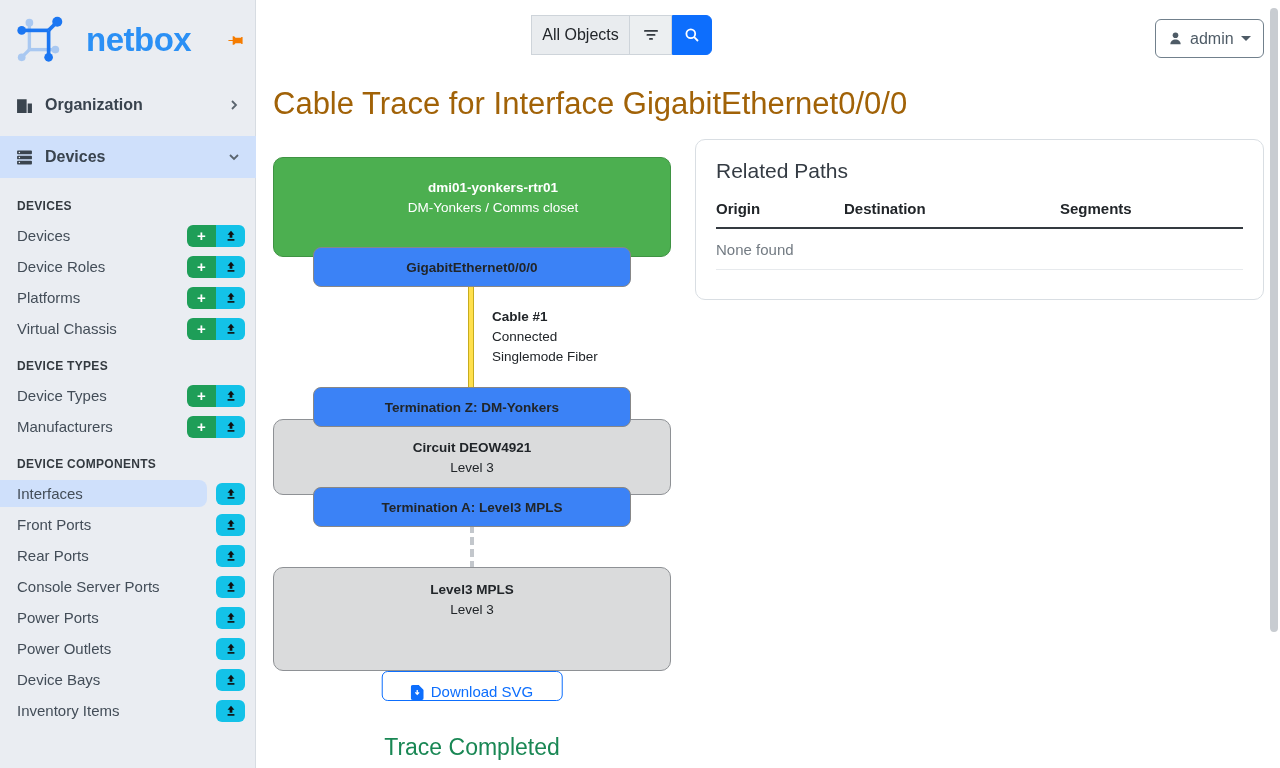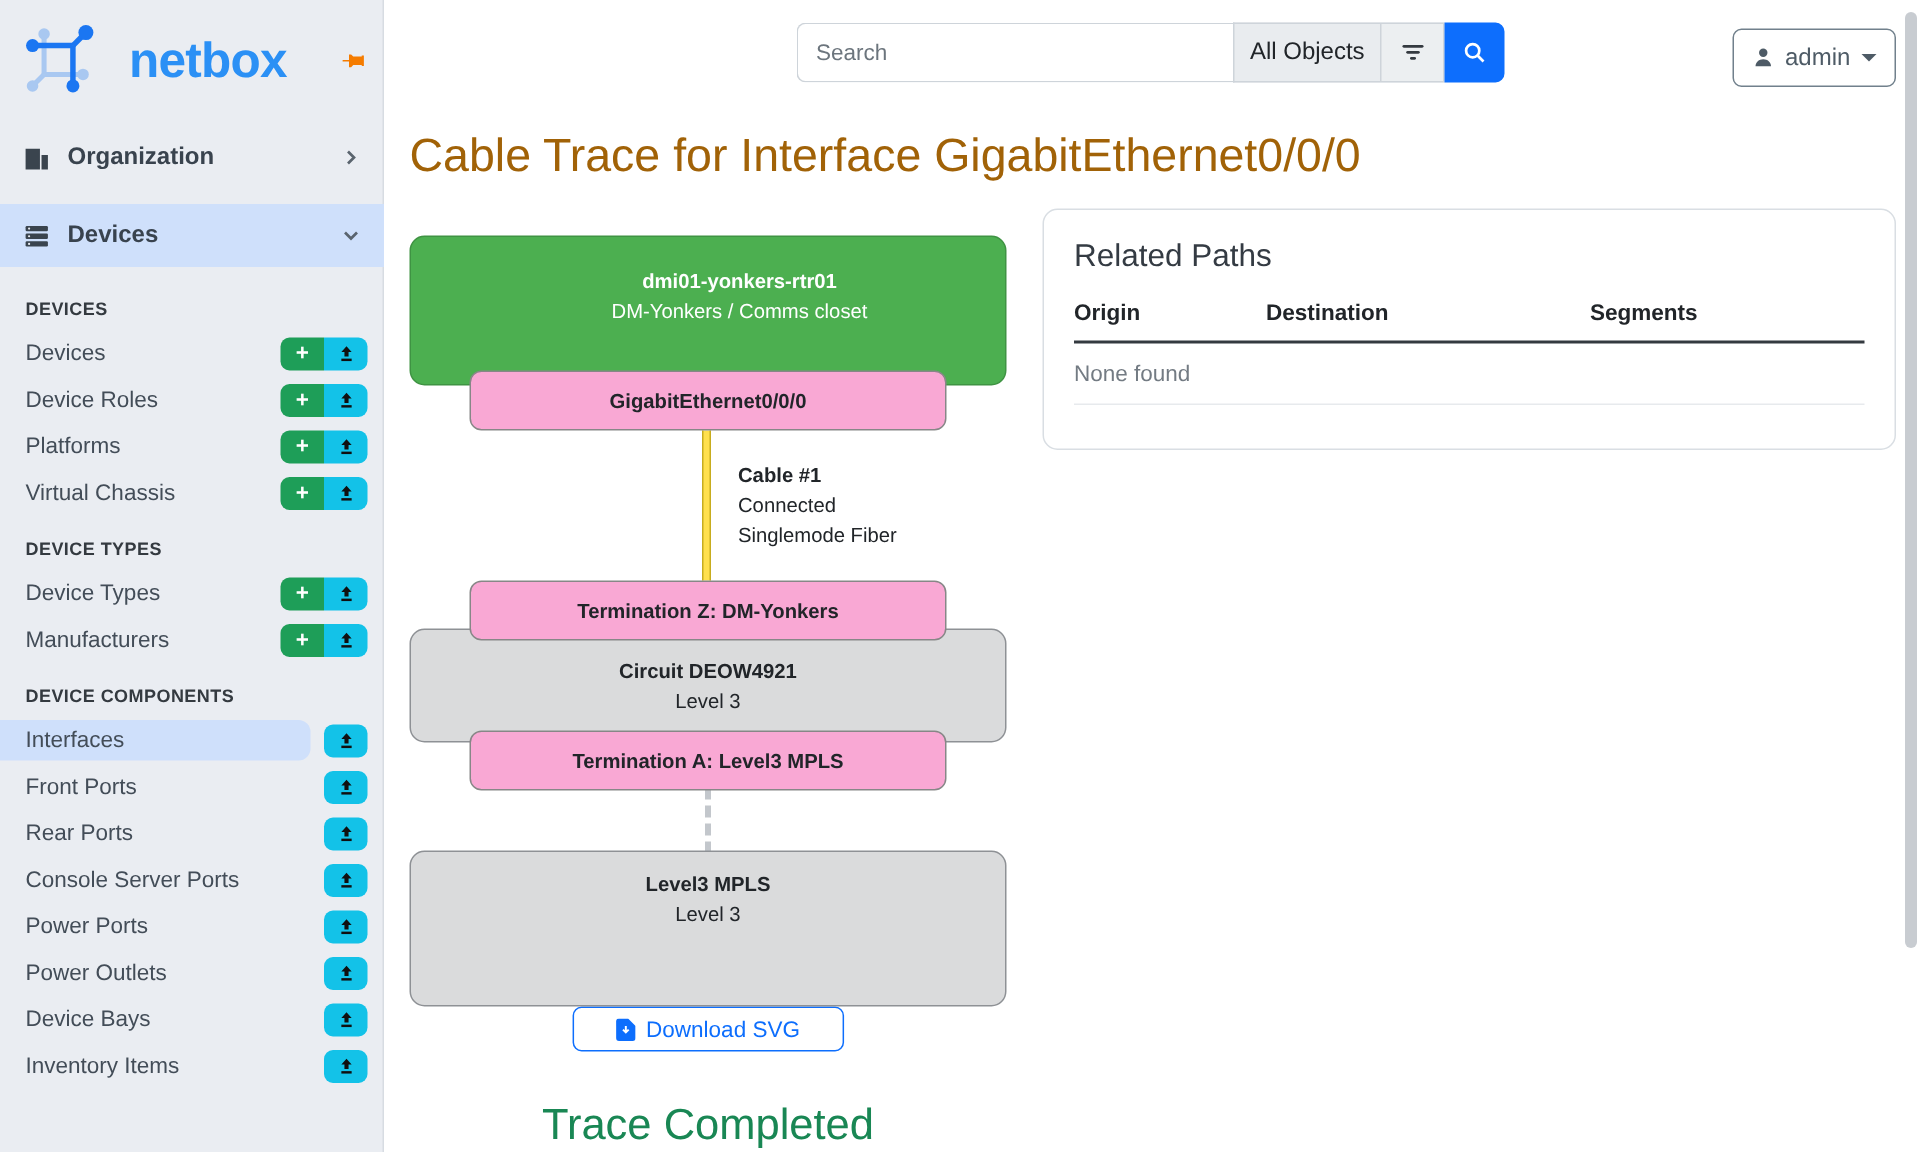--- a/index.html
+++ b/index.html
@@ -54,45 +54,45 @@
 
   
   .page-title { position:absolute; left:273px; top:70px; font-size:31px; font-weight:400; color:#a16207;margin-top:16px; }
 
   
   .trace { position:absolute; left:273px; top:157px; width:398px; height:611px; }
   .node-box { position:absolute; border-radius:10px; text-align:center;padding-left:42px; }
   .device-box { left:0; top:0; width:398px; height:100px; background:var(--device-green,#4caf50);
                 border:1px solid #3f9343; color:#fff; padding-top:20px; line-height:20px; font-size:13.5px; }
   .device-box .nm { font-weight:700; }
-  .port-box { position:absolute; left:40px; width:318px; height:40px; background:#f9a8d4;
+  .port-box { position:absolute; left:40px; width:318px; height:40px; background:#3b82f6;
               border:1px solid #878787; border-radius:8px; display:flex; align-items:center; justify-content:center;
               font-size:13.5px; font-weight:700; color:#212529; z-index:2; }
   .iface-box { top:90px; }
   .termz-box { top:230px; }
   .terma-box { top:330px; }
   .cable-line { position:absolute; left:195px; top:130px; width:6px; height:100px;
                 background:var(--cable-yellow,#ffe04d); border-left:1px solid var(--cable-border,#c7ac1e);
                 border-right:1px solid var(--cable-border,#c7ac1e); }
   .cable-info { position:absolute; left:219px; top:150px; line-height:20px; font-size:13.5px; color:#212529; text-align:left; }
   .cable-info .cl { font-weight:700; }
   .gray-box { position:absolute; left:0; width:398px; background:#dadbdc; border:1px solid #8e9195;
               border-radius:10px; text-align:center; line-height:20px; font-size:13.5px; color:#212529; z-index:1; }
   .circuit-box { top:262px; height:76px; padding-top:18px; }
   .pn-box { top:410px; height:104px; padding-top:12px; }
   .gray-box .nm { font-weight:700; }
   .dash-line { position:absolute; left:197px; top:368px; height:44px; width:0;
                border-left:4px dashed #c3c7cc; z-index:0; }
 
   .dl-btn { position:absolute; left:50%; transform:translateX(-50%); top:514px; height:30px;
-            padding:0 28px; display:flex; align-items:center; gap:7px; background:#fff;
+            padding:0 28px; display:flex; align-items:flex-end; gap:7px; background:#fff;
             border:1px solid var(--primary,#0d6efd); border-radius:6px; color:var(--primary,#0d6efd);
             font-size:15px; cursor:pointer; white-space:nowrap; }
   .trace-result { position:absolute; left:0; width:100%; top:577px; text-align:center;
-                  font-size:29px; color:var(--success-green,#198754); }
+                  font-size:23px; color:var(--success-green,#198754); }
 
   
   .related-card { position:absolute; left:695px; top:139px; width:569px; height:161px;
                   background:#fff; border:1px solid #d9dee3; border-radius:10px; padding:19px 20px; }
   .related-title { font-size:21px; font-weight:400; color:#343b43; margin-bottom:17px; }
   .related-table { width:100%; border-collapse:collapse; }
   .related-table th { text-align:left; font-size:15px; font-weight:700; color:#212529;
                       padding:0 0 10px 0; border-bottom:2px solid #343a40; }
   .related-table th.c1 { width:128px; } .related-table th.c2 { width:216px; }
   .related-table td { font-size:15px; color:#737b83; padding:12px 0 11px 0; border-bottom:1px solid #e7eaed; }
@@ -342,21 +342,20 @@
                 <rect x="3" y="10.6" width="8" height="1.9"></rect>
               </svg>
             </span>
           </span>
       </div>
     </div>
   </div>
 </div>
 
 <div class="search-bar">
-  <input class="search-input" type="text" placeholder="Search" style="">
   <div class="search-scope">All Objects</div>
   <div class="search-filter">
     <span class="icon">
       <svg width="16" height="14" viewBox="0 0 16 14" fill="#343a40">
         <rect x="1" y="2" width="14" height="1.8" rx="0.9"></rect>
           <rect x="3.5" y="6" width="9" height="1.8" rx="0.9"></rect>
           <rect x="6" y="10" width="4" height="1.8" rx="0.9"></rect>
       </svg>
     </span>
   </div>

